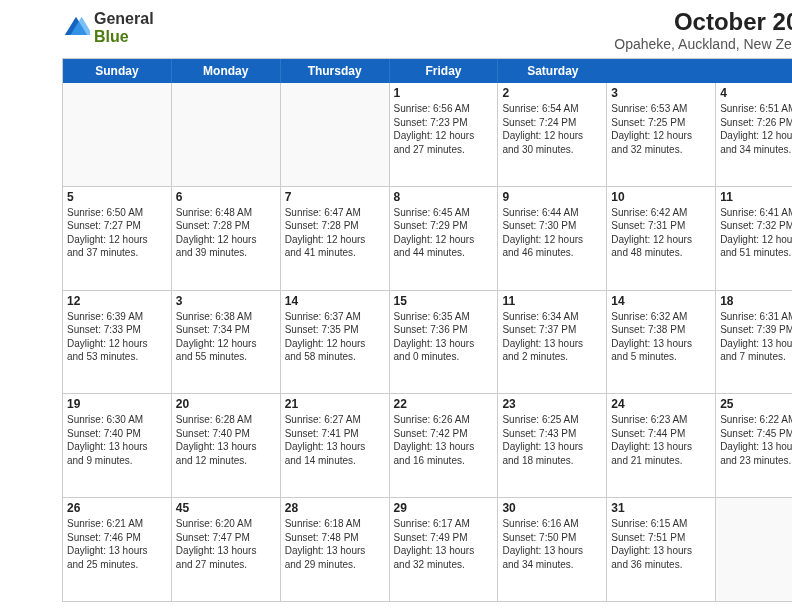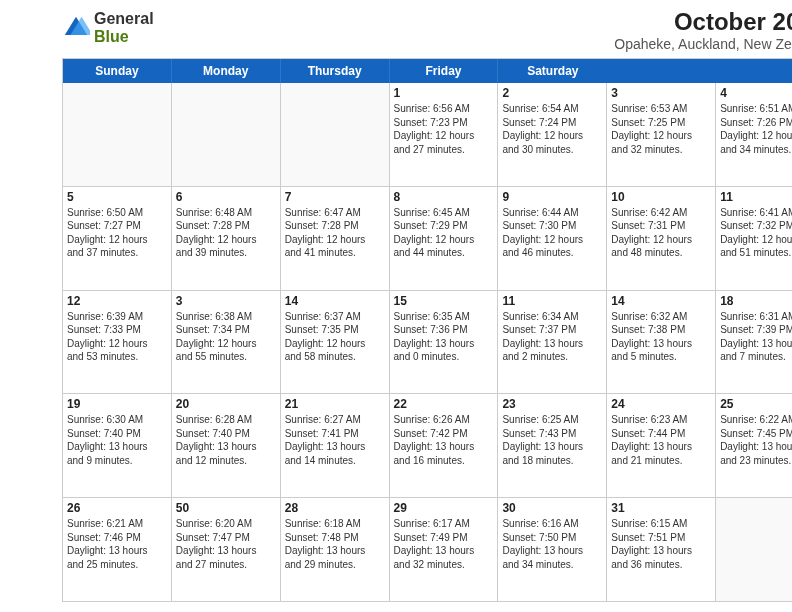--- a/index.html
+++ b/index.html
@@ -266,21 +266,21 @@
             <span class="day-num">25</span>
             <div class="cell-info">Sunrise: 6:22 AM<br>Sunset: 7:45 PM<br>Daylight: 13 hours<br>and 23 minutes.</div>
           </div>
         </div>
         <div class="cal-row">
           <div class="cal-cell">
             <span class="day-num">26</span>
             <div class="cell-info">Sunrise: 6:21 AM<br>Sunset: 7:46 PM<br>Daylight: 13 hours<br>and 25 minutes.</div>
           </div>
           <div class="cal-cell">
-            <span class="day-num">50</span>
+            <span class="day-num">45</span>
             <div class="cell-info">Sunrise: 6:20 AM<br>Sunset: 7:47 PM<br>Daylight: 13 hours<br>and 27 minutes.</div>
           </div>
           <div class="cal-cell">
             <span class="day-num">28</span>
             <div class="cell-info">Sunrise: 6:18 AM<br>Sunset: 7:48 PM<br>Daylight: 13 hours<br>and 29 minutes.</div>
           </div>
           <div class="cal-cell">
             <span class="day-num">29</span>
             <div class="cell-info">Sunrise: 6:17 AM<br>Sunset: 7:49 PM<br>Daylight: 13 hours<br>and 32 minutes.</div>
           </div>

